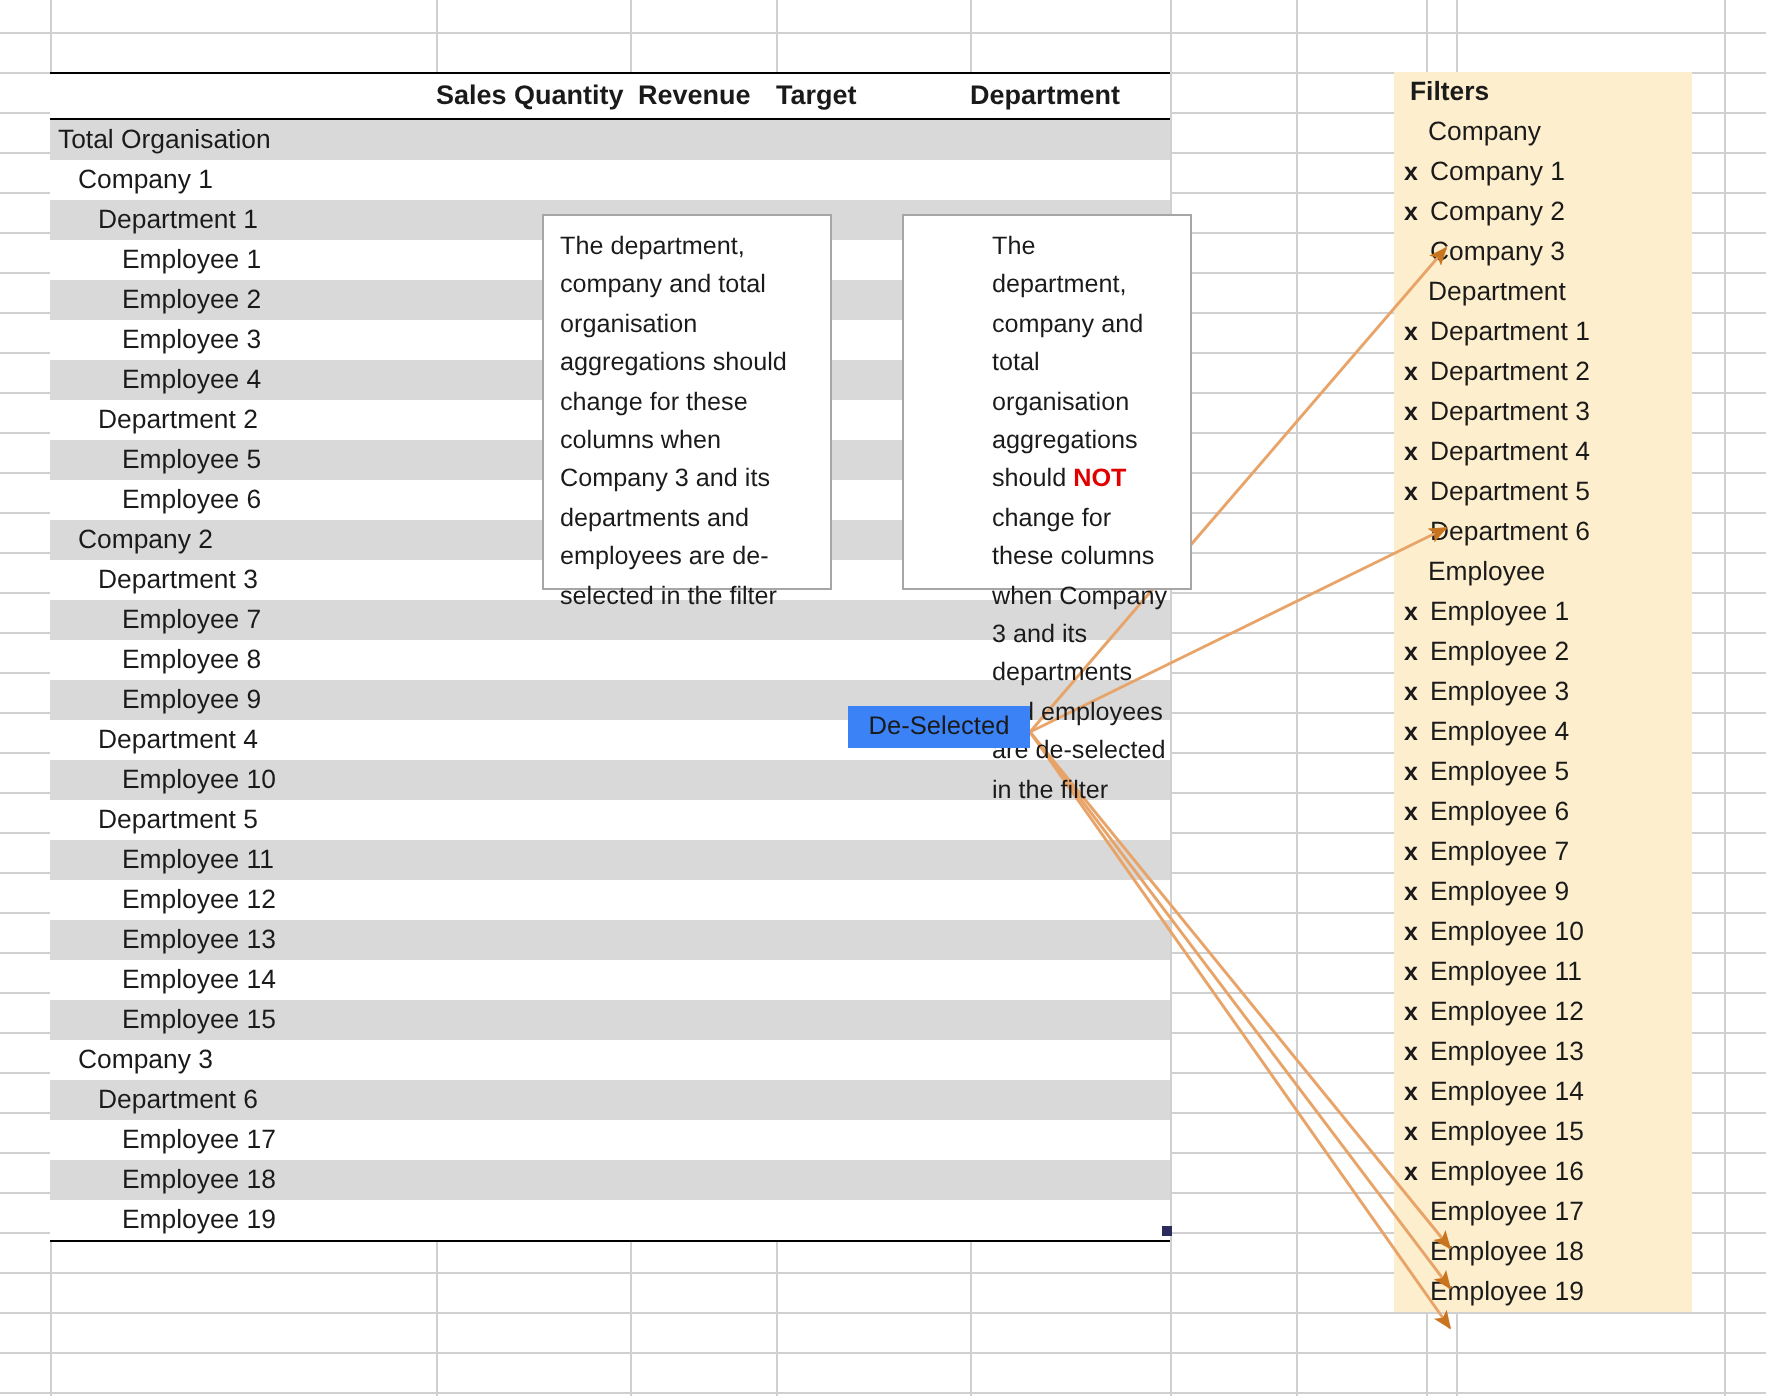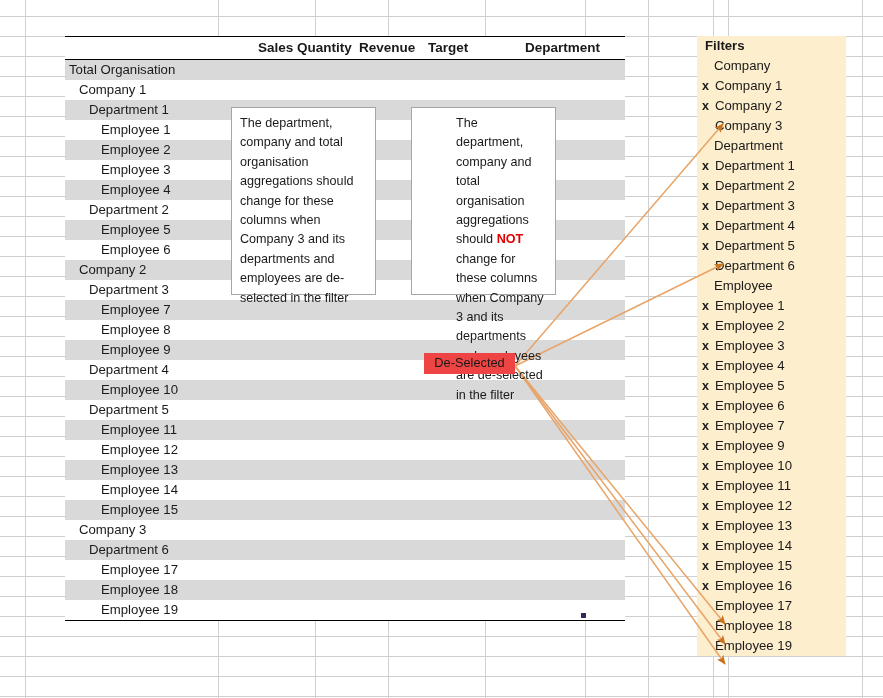--- a/index.html
+++ b/index.html
@@ -40,21 +40,20 @@
     background: #d0d0d0;
   }
 
   
   .report {
     position: absolute;
     left: 25px;
     top: 36px;
     width: 560px;
     z-index: 3;
-    margin-left: 40px;
   }
   .rpt-head {
     position: relative;
     height: 22px;
     border-top: 1.6px solid #000;
     border-bottom: 1.6px solid #000;
     background: #ffffff;
   }
   .rpt-head .hcell {
     position: absolute;
@@ -134,28 +133,29 @@
   .callout {
     position: absolute;
     background: #ffffff;
     border: 1px solid #a6a6a6;
     box-sizing: border-box;
     font-size: 12.6px;
     line-height: 19.4px;
     color: #1a1a1a;
     padding: 6px 8px 4px 8px;
     z-index: 5;
+    margin-left: 40px;
   }
   .callout .neg {
     color: #e00000;
     font-weight: bold;
   }
   .tag-box {
     position: absolute;
-    background: #ef4444;
+    background: #3b82f6;
     font-size: 12.8px;
     line-height: 20px;
     color: #1a1a1a;
     text-align: center;
     z-index: 5;
     white-space: nowrap;
   }
 
   
   .vec {

